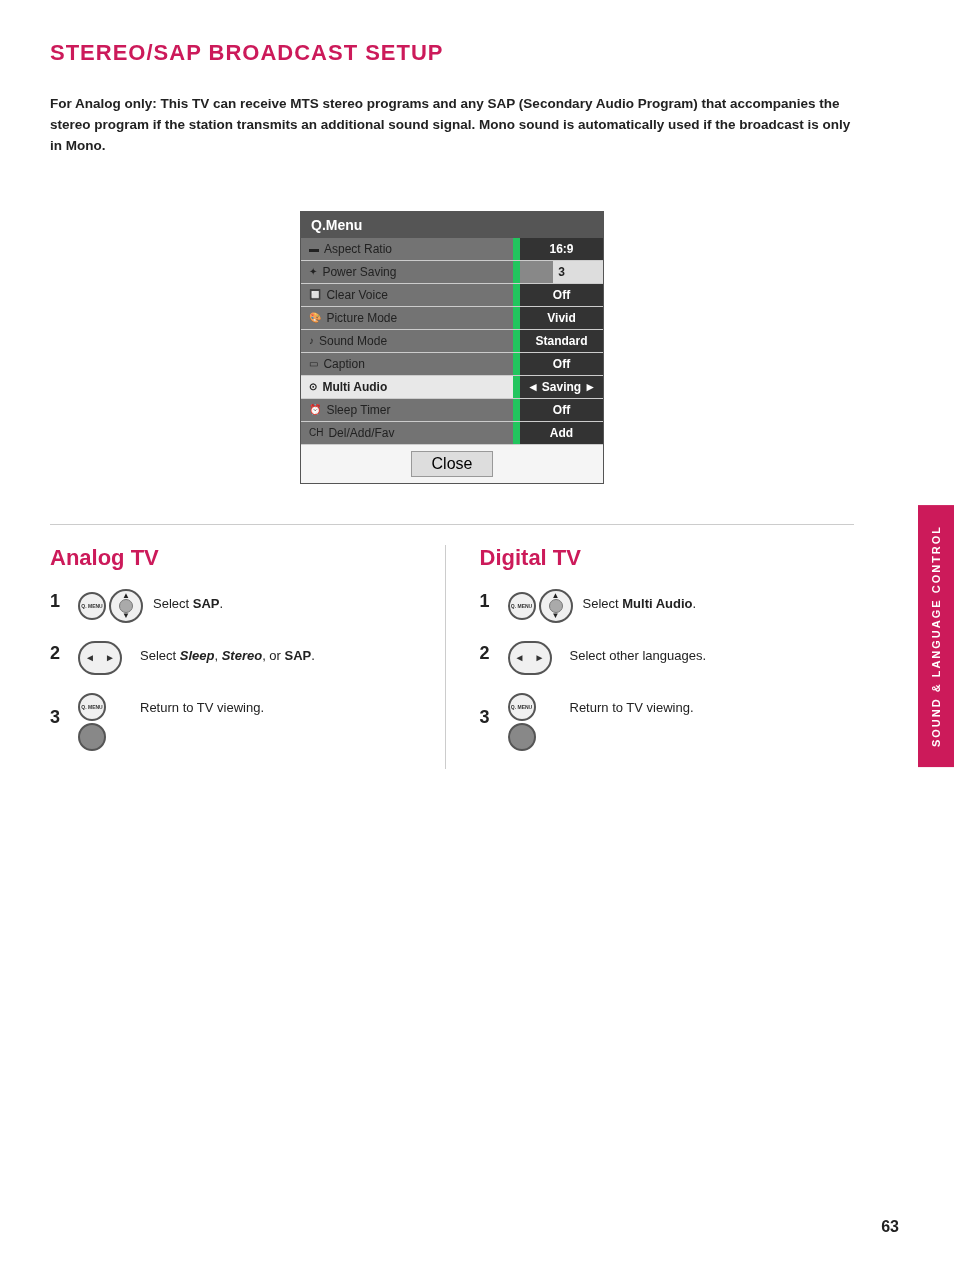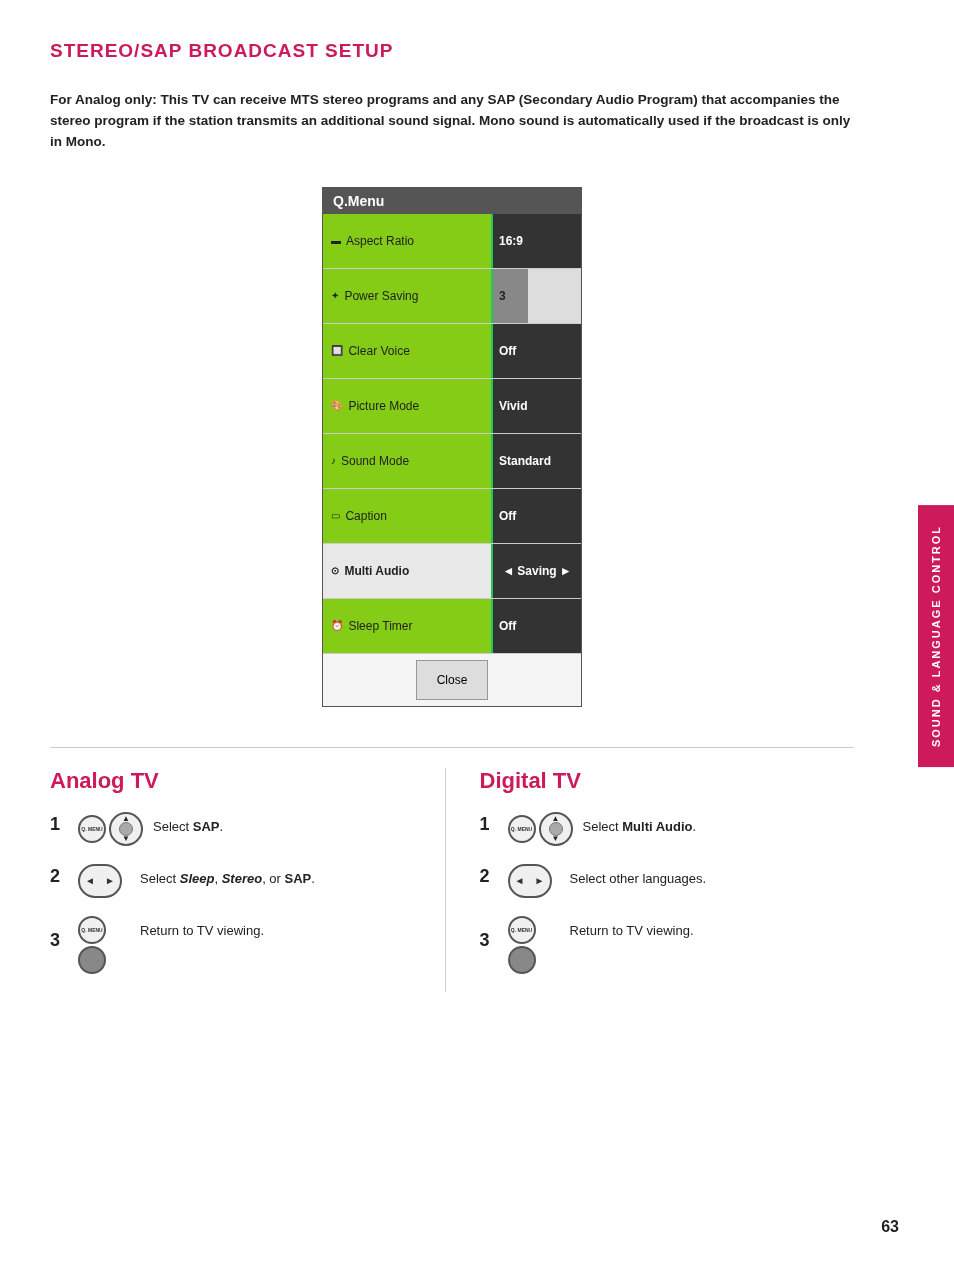--- a/index.html
+++ b/index.html
@@ -14,47 +14,48 @@
     }
 
     
     .main-content {
       padding: 40px 60px 40px 50px;
       margin-right: 40px;
     }
 
     
     .page-title {
-      font-size: 19px;
+      font-size: 22px;
       font-weight: bold;
       color: #cc1a5a;
       letter-spacing: 1px;
       margin-bottom: 28px;
       text-transform: uppercase;
     }
 
     
     .intro-text {
       font-size: 13.5px;
       line-height: 1.55;
-      margin-bottom: 34px;
+      margin-bottom: 26px;
       font-weight: bold;
     }
 
     
     .qmenu-container {
       display: flex;
       justify-content: center;
       margin: 20px 0 40px 0;
     }
 
     .qmenu-box {
       border: 1.5px solid #555;
-      width: 260px;
-      background: #84cc16;
+      width: 304px;
+      background: #737373;
+      margin-top: 28px;
     }
 
     .qmenu-title {
       background: #555;
       color: #fff;
       font-size: 14px;
       font-weight: bold;
       padding: 5px 10px;
     }
 
@@ -72,27 +73,27 @@
       flex: 1;
       padding: 4px 8px;
       font-size: 12px;
       display: flex;
       align-items: center;
       gap: 5px;
     }
 
     .qmenu-value {
       width: 90px;
-      text-align: left;
-      padding: 20px 6px;
+      text-align: center;
+      padding: 4px 6px;
       font-size: 12px;
       font-weight: bold;
       background: #333;
       color: #fff;
-      border-left: 2px solid #22c55e;
+      border-left: 7px solid #22c55e;
     }
 
     .qmenu-value.with-arrows {
       display: flex;
       align-items: center;
       justify-content: center;
       gap: 3px;
     }
 
     .qmenu-value.progress {
@@ -117,22 +118,22 @@
 
     .close-btn-row {
       text-align: center;
       padding: 6px;
       background: #f5f5f5;
     }
 
     .close-btn {
       background: #ddd;
       border: 1px solid #999;
-      padding: 12px 20px;
-      font-size: 12px;
+      padding: 3px 20px;
+      font-size: 16px;
       cursor: pointer;
     }
 
     
     .section-divider {
       border: none;
       border-top: 1.5px solid #ccc;
       margin: 10px 0 20px 0;
     }
 
@@ -405,20 +406,27 @@
       </div>
 
       <div class="qmenu-row">
         <div class="qmenu-label">
           <span style="font-size:10px;">⏰</span>
           <span>Sleep Timer</span>
         </div>
         <div class="qmenu-value">Off</div>
       </div>
 
+      <div class="qmenu-row">
+        <div class="qmenu-label">
+          <span style="font-size:10px;">CH</span>
+          <span>Del/Add/Fav</span>
+        </div>
+        <div class="qmenu-value">Add</div>
+      </div>
 
       <div class="close-btn-row">
         <button class="close-btn">Close</button>
       </div>
     </div>
   </div>
 
   <hr class="section-divider">
 
   <div class="two-col">

